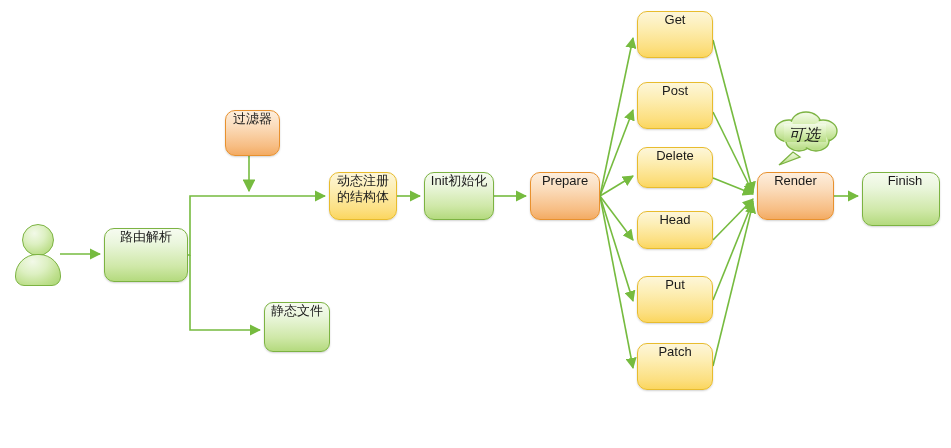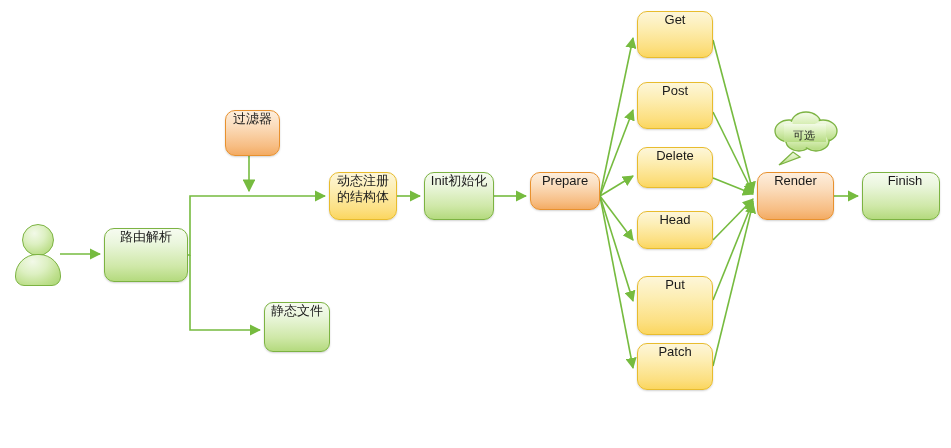--- a/index.html
+++ b/index.html
@@ -45,21 +45,21 @@
     border-radius:22px 22px 9px 9px;
     background:radial-gradient(ellipse at 38% 22%,#f2f9e8 0%,#ddf0c2 38%,#bfe08e 72%,#a8d472 100%);
     border:1.4px solid #7cb342;
   }
 
   
   #cloud{position:absolute;left:768px;top:118px;width:72px;height:46px;}
   #cloud .cloudtext{
     position:absolute;left:0;top:0;width:72px;height:38px;
     display:flex;align-items:center;justify-content:center;
-    font-size:11px;color:#1a1a1a;z-index:2;padding-bottom:4px;box-sizing:border-box;
+    font-size:16px;color:#1a1a1a;z-index:2;padding-bottom:4px;box-sizing:border-box;font-style:italic;
   }
 </style>
 </head>
 <body>
 
 <div id="canvas">
 
   <svg class="edges" viewBox="0 0 951 448">
     <defs>
       <marker id="ah" viewBox="0 0 10 10" refX="9" refY="5" markerWidth="7" markerHeight="7" orient="auto-start-reverse">
@@ -131,23 +131,23 @@
   <div id="cloud">
     <div class="cloudtext">可选</div>
   </div>
 
   <div class="node green" style="left: 104px; top: 228px; width: 84px; height: 54px;"><span class="lbl">路由解析</span></div>
   <div class="node orange" style="left: 225px; top: 110px; width: 55px; height: 46px;"><span class="lbl">过滤器</span></div>
   <div class="node green" style="left: 264px; top: 302px; width: 66px; height: 50px; border-radius: 9px;"><span class="lbl">静态文件</span></div>
   <div class="node yellow" style="left: 329px; top: 172px; width: 68px; height: 48px;"><span class="lbl">动态注册
 的结构体</span></div>
   <div class="node green" style="left: 424px; top: 172px; width: 70px; height: 48px;"><span class="lbl">Init初始化</span></div>
-  <div class="node orange" style="left: 530px; top: 172px; width: 70px; height: 38px;"><span class="lbl">Prepare</span></div>
+  <div class="node orange" style="left: 530px; top: 172px; width: 70px; height: 48px;"><span class="lbl">Prepare</span></div>
   <div class="node yellow" style="left: 637px; top: 11px; width: 76px; height: 47px;"><span class="lbl">Get</span></div>
   <div class="node yellow" style="left: 637px; top: 82px; width: 76px; height: 47px;"><span class="lbl">Post</span></div>
   <div class="node yellow" style="left: 637px; top: 147px; width: 76px; height: 41px;"><span class="lbl">Delete</span></div>
   <div class="node yellow" style="left: 637px; top: 211px; width: 76px; height: 38px;"><span class="lbl">Head</span></div>
-  <div class="node yellow" style="left: 637px; top: 276px; width: 76px; height: 59px;"><span class="lbl">Put</span></div>
+  <div class="node yellow" style="left: 637px; top: 276px; width: 76px; height: 47px;"><span class="lbl">Put</span></div>
   <div class="node yellow" style="left: 637px; top: 343px; width: 76px; height: 47px;"><span class="lbl">Patch</span></div>
   <div class="node orange" style="left: 757px; top: 172px; width: 77px; height: 48px;"><span class="lbl">Render</span></div>
-  <div class="node green" style="left: 862px; top: 172px; width: 78px; height: 48px; padding-left: 8px;"><span class="lbl">Finish</span></div>
+  <div class="node green" style="left: 862px; top: 172px; width: 78px; height: 54px; padding-left: 8px;"><span class="lbl">Finish</span></div>
 
 </div>
 
 </body></html>

